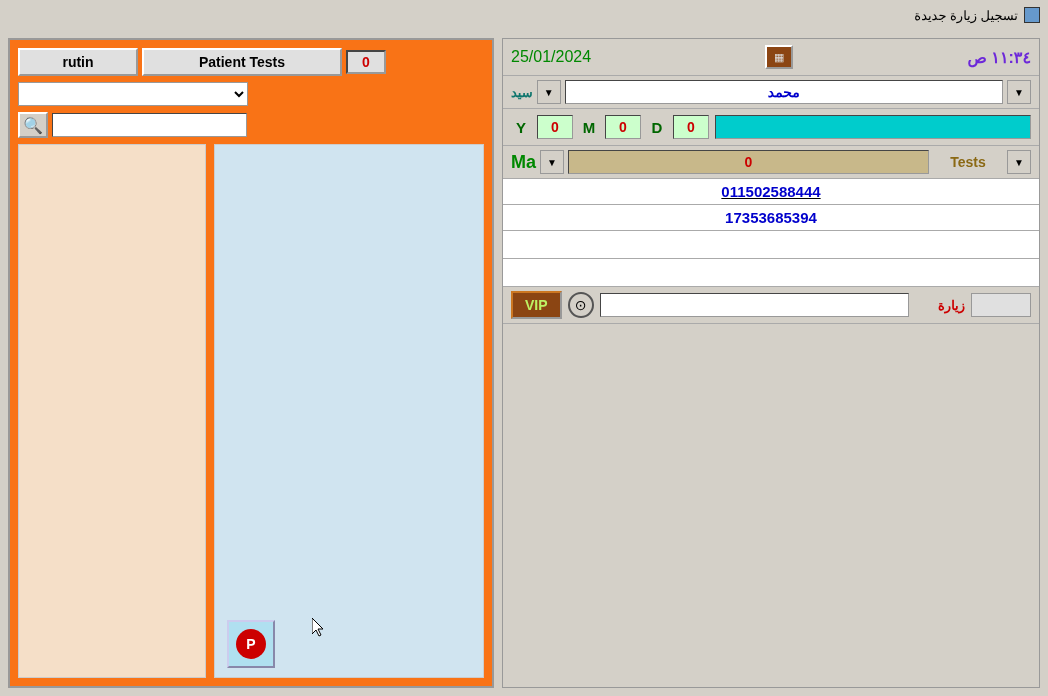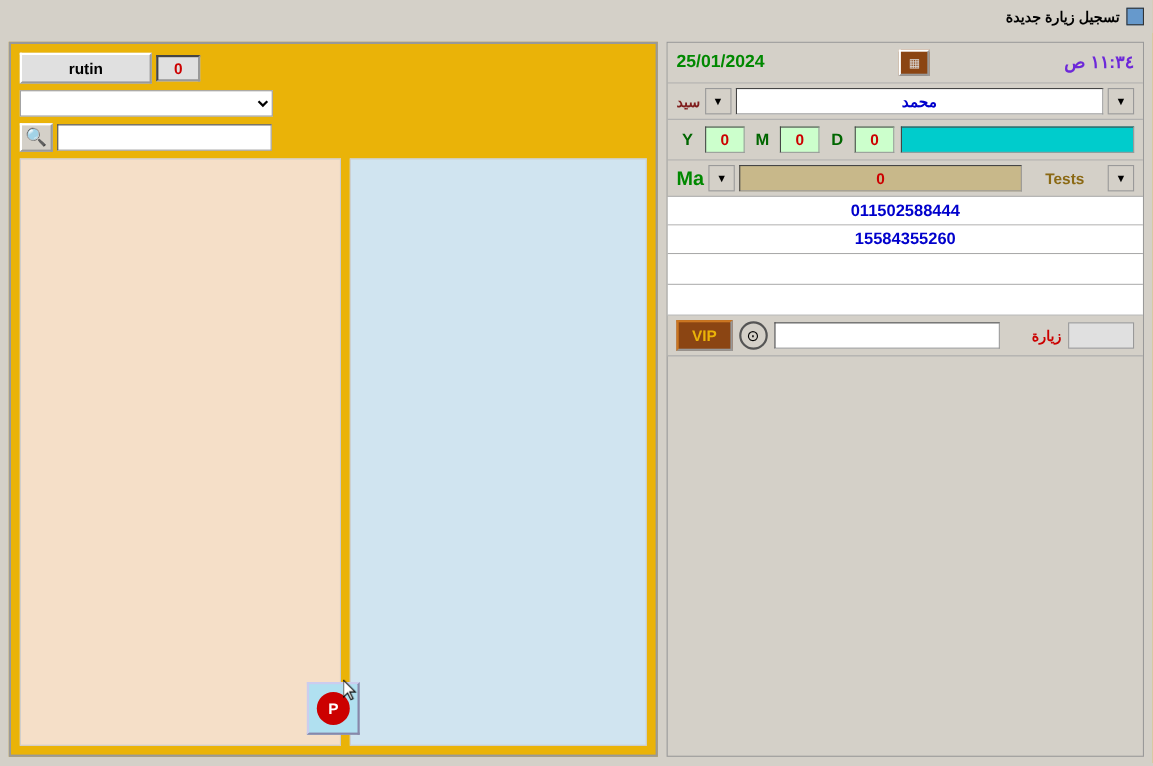--- a/index.html
+++ b/index.html
@@ -27,36 +27,35 @@
       width: 16px;
       height: 16px;
       background: #6699cc;
       display: inline-block;
       border: 1px solid #333;
     }
     .title-bar-text {
       font-size: 13px;
       color: #000;
       direction: rtl;
-      font-weight: bold;
     }
 
     
     .main-container {
       display: flex;
       flex-direction: row;
       padding: 8px;
       gap: 8px;
       height: calc(100% - 30px);
     }
 
     
     .left-panel {
-      width: 590px;
-      background: #eab308;
+      width: 486px;
+      background: #f97316;
       border: 2px solid #999;
       padding: 8px;
       display: flex;
       flex-direction: column;
       gap: 6px;
       position: relative;
     }
 
     .top-buttons {
       display: flex;
@@ -215,21 +214,21 @@
       align-items: center;
       justify-content: space-between;
       background: #d4d0c8;
       padding: 6px 8px;
       border-bottom: 1px solid #aaa;
       direction: rtl;
     }
 
     .date-text {
       color: #008800;
-      font-weight: bold;
+      font-weight: normal;
       font-size: 16px;
       direction: ltr;
     }
 
     .calendar-btn {
       background: #8b4513;
       border: 2px solid #999;
       border-top-color: #fff;
       border-left-color: #fff;
       width: 28px;
@@ -290,21 +289,21 @@
       background: #d4d0c8;
       border: 1px solid #999;
       display: flex;
       align-items: center;
       justify-content: center;
       cursor: pointer;
       font-size: 10px;
     }
 
     .name-label-right {
-      color: #7f1d1d;
+      color: #0f766e;
       font-weight: bold;
       font-size: 13px;
       direction: rtl;
     }
 
     
     .ymd-row {
       display: flex;
       align-items: center;
       padding: 6px 8px;
@@ -407,20 +406,21 @@
     }
 
     
     .phone-row {
       display: flex;
       align-items: flex-end;
       padding: 4px 8px;
       background: #fff;
       border-bottom: 1px solid #aaa;
       direction: ltr;
+      text-decoration: underline;
     }
 
     .phone-text {
       color: #0000cc;
       font-weight: bold;
       font-size: 15px;
       text-align: center;
       width: 100%;
     }
 
@@ -459,21 +459,21 @@
       align-items: center;
       padding: 4px 8px;
       background: #d4d0c8;
       border-bottom: 1px solid #aaa;
       gap: 6px;
       direction: rtl;
     }
 
     .vip-btn {
       background: #8b4513;
-      color: #eab308;
+      color: #bef264;
       font-weight: bold;
       font-size: 14px;
       padding: 4px 12px;
       border: 2px solid #999;
       border-top-color: #cc7722;
       border-left-color: #cc7722;
       cursor: pointer;
       min-width: 50px;
       text-align: center;
     }
@@ -520,20 +520,21 @@
   <div class="title-bar-icon"></div>
   <span class="title-bar-text">تسجيل زيارة جديدة</span>
 </div>
 
 <div class="main-container">
 
   <div class="left-panel">
 
     <div class="top-buttons">
       <button class="btn-rutin">rutin</button>
+      <button class="btn-patient-tests">Patient Tests</button>
       <div class="badge-zero">0</div>
     </div>
 
     <div class="dropdown-row">
       <select class="dropdown-select"></select>
     </div>
 
     <div class="search-row">
       <div class="search-icon-btn">
         <span style="font-size:16px;">🔍</span>
@@ -597,21 +598,21 @@
         <span>▼</span>
       </div>
       <span class="ma-label">Ma</span>
     </div>
 
     <div class="phone-row">
       <span class="phone-text">011502588444</span>
     </div>
 
     <div class="phone-row2">
-      <span class="phone-text2">15584355260</span>
+      <span class="phone-text2">17353685394</span>
     </div>
 
     <div class="empty-row"></div>
     <div class="empty-row2"></div>
 
     <div class="vip-row">
       <div class="extra-right"></div>
       <span class="height-label">زيارة</span>
       <input class="height-input" type="text" style="">
       <div class="target-icon">

